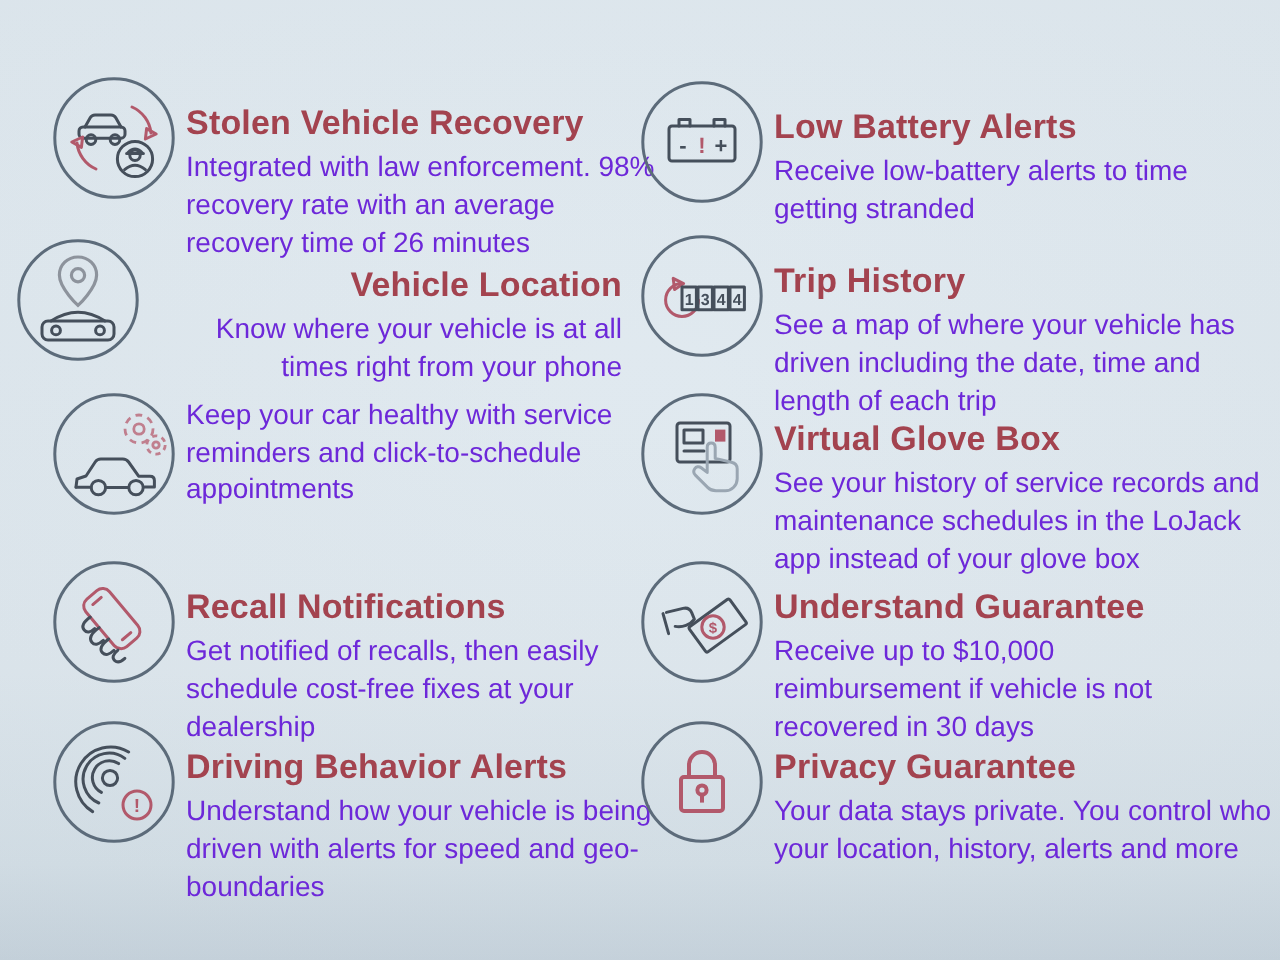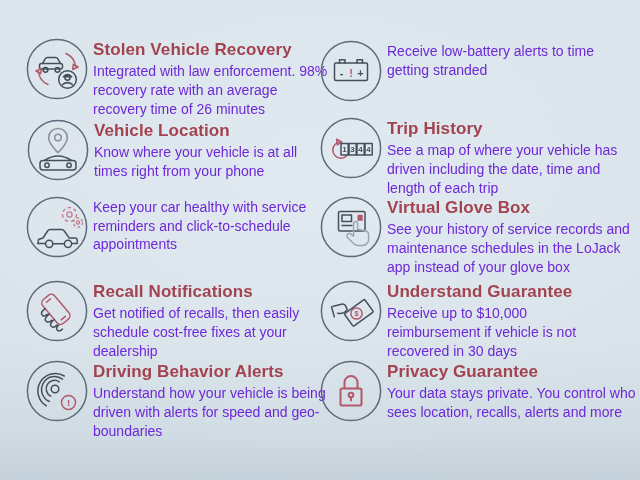--- a/index.html
+++ b/index.html
@@ -11,38 +11,38 @@
       linear-gradient(180deg,#dee8ef 0%,#dce6ed 70%,#d3dfe7 90%,#c7d4de 100%);
     position:relative;
   }
   .feature{position:absolute;display:flex;gap:5px;}
   .icon-wrap{width:62px;height:62px;flex:0 0 62px;}
   .txt{padding-top:2px;}
   .txt.w-left{width:236px;}
   .txt.w-right{width:252px;}
   .txt.w-narrow{width:230px;}
   h3.title{
-    margin:0 0 2px 0;font-size:17px;font-weight:700;color:#a3434f;
+    margin:12px 0 2px 0;font-size:17px;font-weight:700;color:#a3434f;
     letter-spacing:0.1px;line-height:1.2;
   }
   p.desc{
     margin:0;font-size:14px;line-height:1.33;color:#6d28d9;
   }
   
   .ring{stroke:#5c6b7a;stroke-width:1.5;fill:none;}
   .dk{stroke:#454f5b;stroke-width:1.5;fill:none;stroke-linecap:round;stroke-linejoin:round;}
   .gy{stroke:#8d939c;stroke-width:1.6;fill:none;stroke-linecap:round;}
   .lgy{stroke:#9aa6b2;stroke-width:1.5;fill:none;stroke-linejoin:round;stroke-linecap:round;}
   .rd{stroke:#b2596b;stroke-width:1.5;fill:none;stroke-linejoin:round;stroke-linecap:round;}
   .rd2{stroke:#b2596b;stroke-width:2;fill:none;stroke-linejoin:round;}
   .pk{stroke:#c07f8e;fill:none;stroke-width:1.4;}
   .rdt{fill:#b2596b;font-family:"Liberation Sans",sans-serif;font-weight:bold;}
   .dkt{fill:#454f5b;font-family:"Liberation Sans",sans-serif;font-weight:bold;}
   
-  .l1{left:26px;top:38px;}  .l2{left:27px;top:119px;}  .l3{left:26px;top:196px;}
+  .l1{left:26px;top:38px;}  .l2{left:8px;top:119px;text-align:right;}  .l3{left:26px;top:196px;}
   .l4{left:26px;top:280px;} .l5{left:26px;top:360px;}
   .r1{left:320px;top:40px;} .r2{left:320px;top:117px;} .r3{left:320px;top:196px;}
   .r4{left:320px;top:280px;} .r5{left:320px;top:360px;}
 </style>
 </head>
 <body>
 
 <div class="feature l1">
   <div class="icon-wrap">
     <svg width="62" height="62" viewBox="0 0 62 62">
@@ -144,20 +144,21 @@
     <svg width="62" height="62" viewBox="0 0 62 62">
       <circle class="ring" cx="31" cy="31" r="29.6"></circle>
       <path class="dk" d="M19.5 23 v-3.2 h5.5 v3.2 M37 23 v-3.2 h5.5 v3.2"></path>
       <rect class="dk" x="14.5" y="23" width="33" height="17.5" rx="1.5"></rect>
       <text class="dkt" x="21.5" y="36.6" font-size="11" text-anchor="middle">-</text>
       <text class="rdt" x="31" y="36.6" font-size="11" text-anchor="middle">!</text>
       <text class="dkt" x="40.5" y="36.6" font-size="11" text-anchor="middle">+</text>
     </svg>
   </div>
   <div class="txt w-right">
+    <h3 class="title">Low Battery Alerts</h3>
     <p class="desc">Receive low-battery alerts to time getting stranded</p>
   </div>
 </div>
 
 <div class="feature r2">
   <div class="icon-wrap">
     <svg width="62" height="62" viewBox="0 0 62 62">
       <circle class="ring" cx="31" cy="31" r="29.6"></circle>
       <path class="rd" d="M21 24.8 a8.2 8.2 0 1 0 8.2 8.2"></path>
       <path class="rd" d="M21.8 24.8 l-5.2 -2.6 0.7 5.6 z"></path>
@@ -219,15 +220,15 @@
     <svg width="62" height="62" viewBox="0 0 62 62">
       <circle class="ring" cx="31" cy="31" r="29.6"></circle>
       <path class="rd2" d="M24.5 28.5 v-6 a6.5 6.5 0 0 1 13 0 v6"></path>
       <rect class="rd2" x="20.5" y="28.5" width="21" height="17" rx="1.5"></rect>
       <circle class="rd2" stroke-width="1.3" cx="31" cy="35" r="2.3"></circle>
       <path class="rd2" stroke-width="1.3" d="M31 37.3 v4"></path>
     </svg>
   </div>
   <div class="txt w-right">
     <h3 class="title">Privacy Guarantee</h3>
-    <p class="desc">Your data stays private. You control who sees location, recalls, alerts and more</p>
+    <p class="desc">Your data stays private. You control who your location, history, alerts and more</p>
   </div>
 </div>
 
 </body></html>

